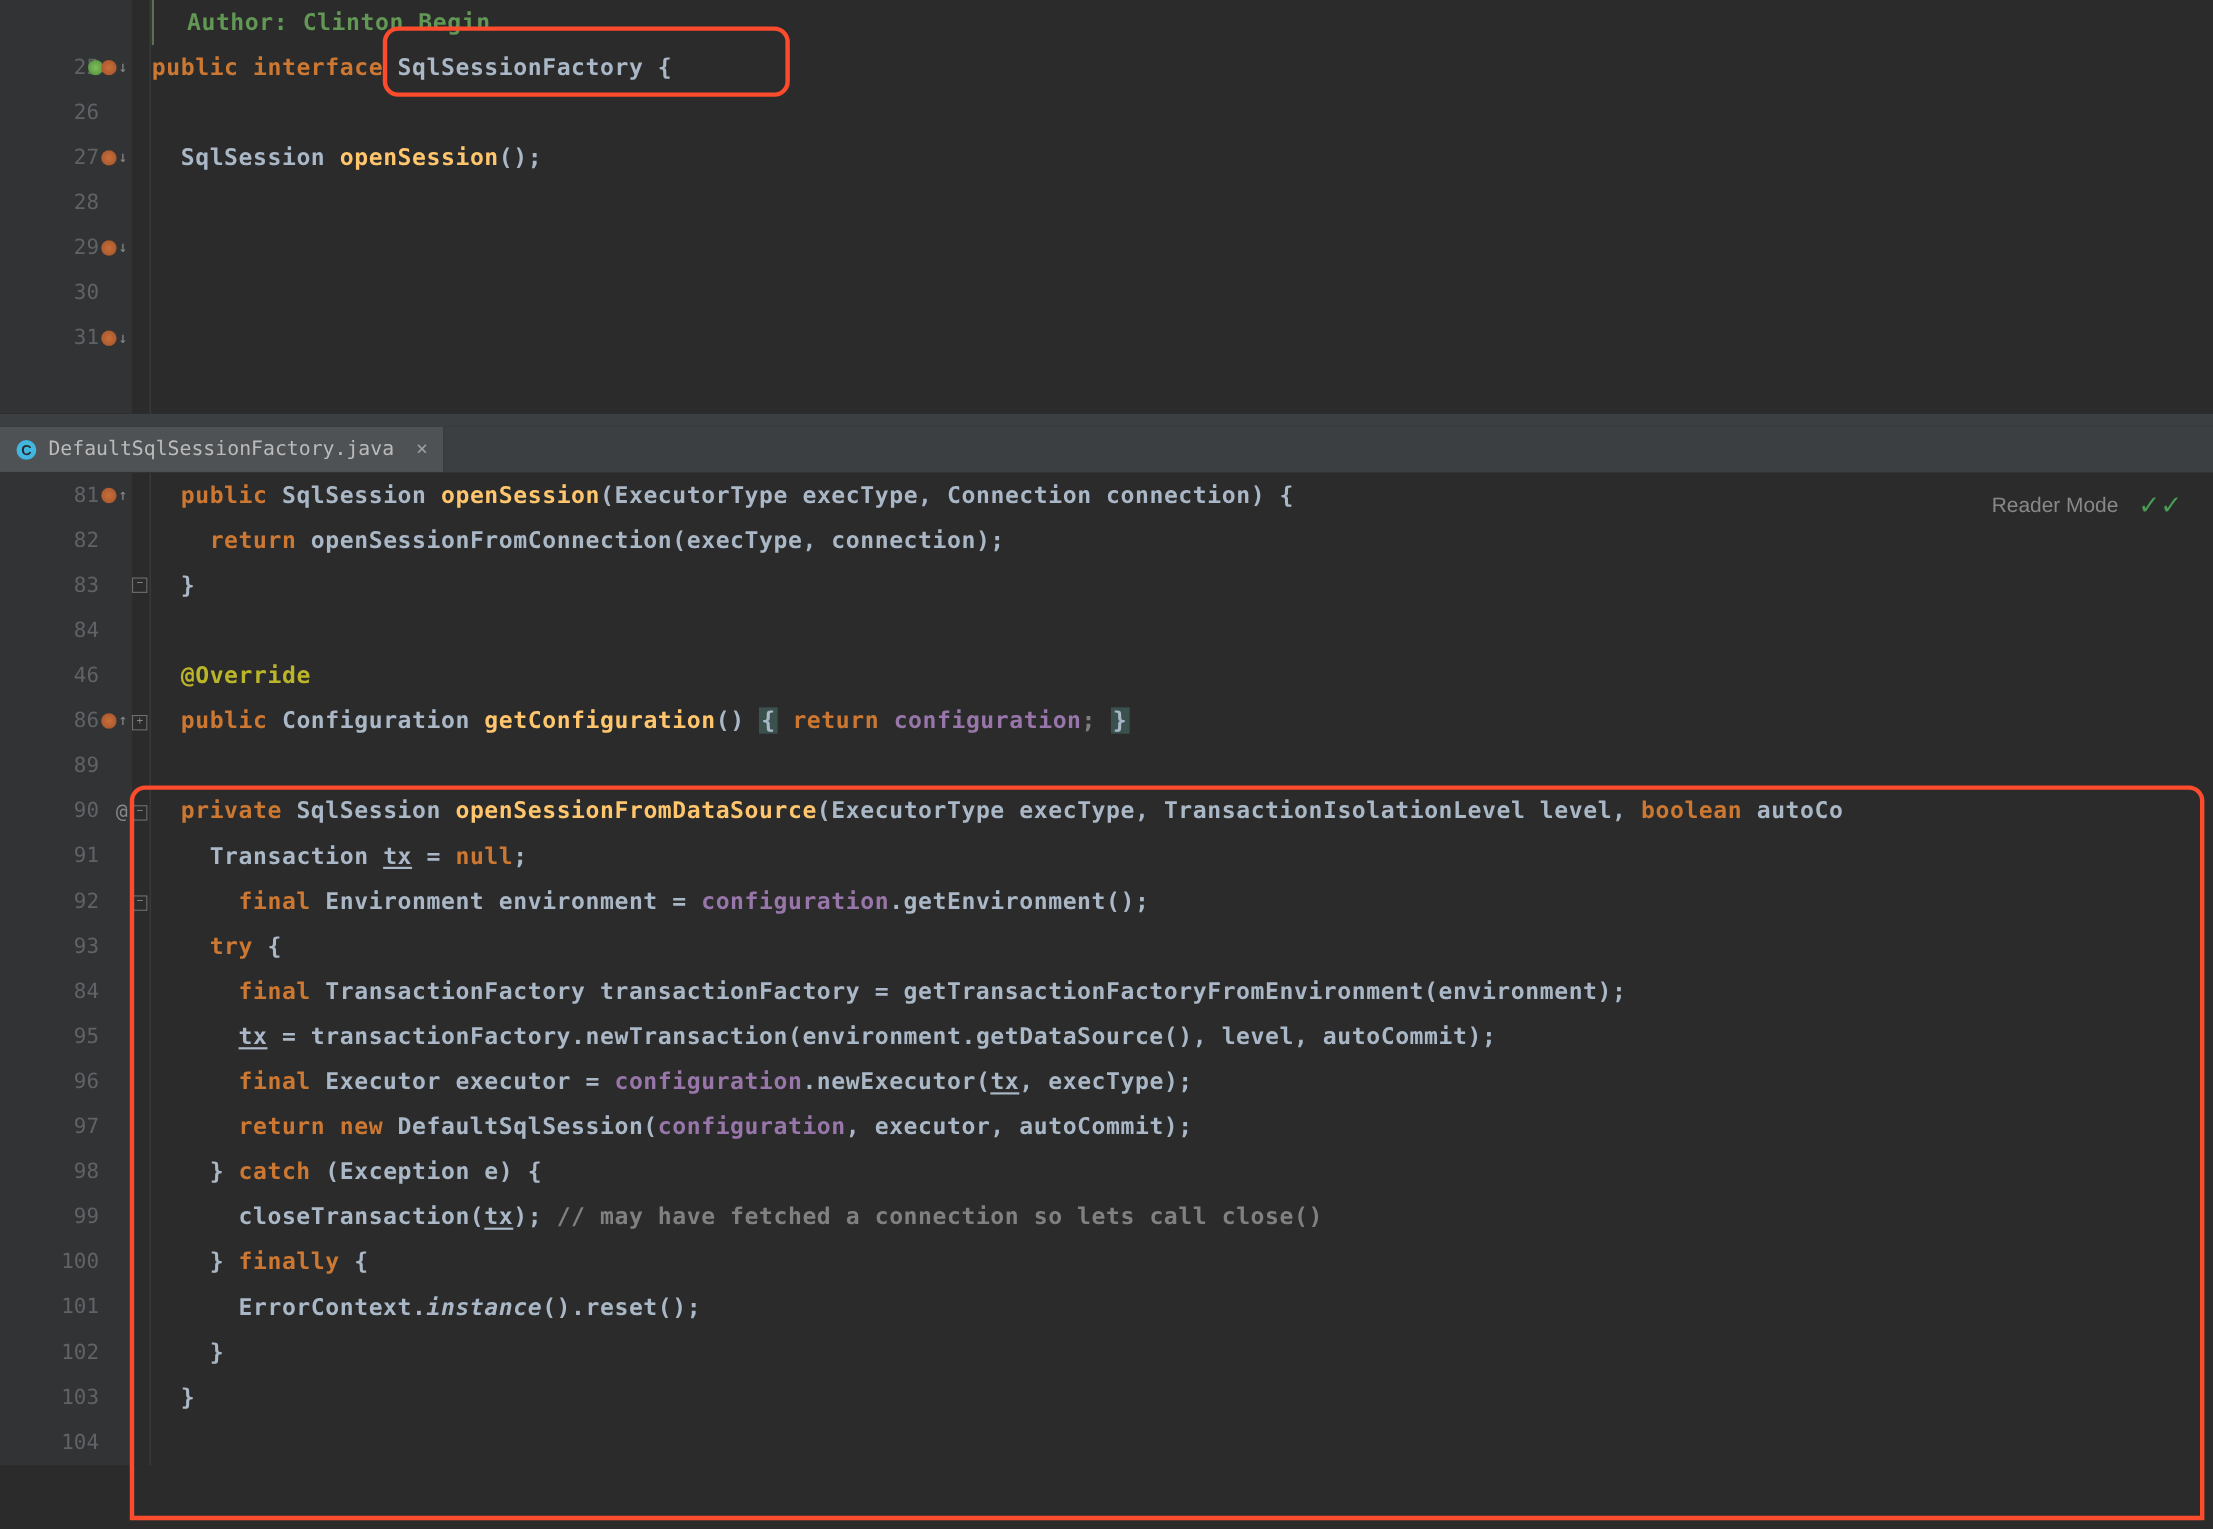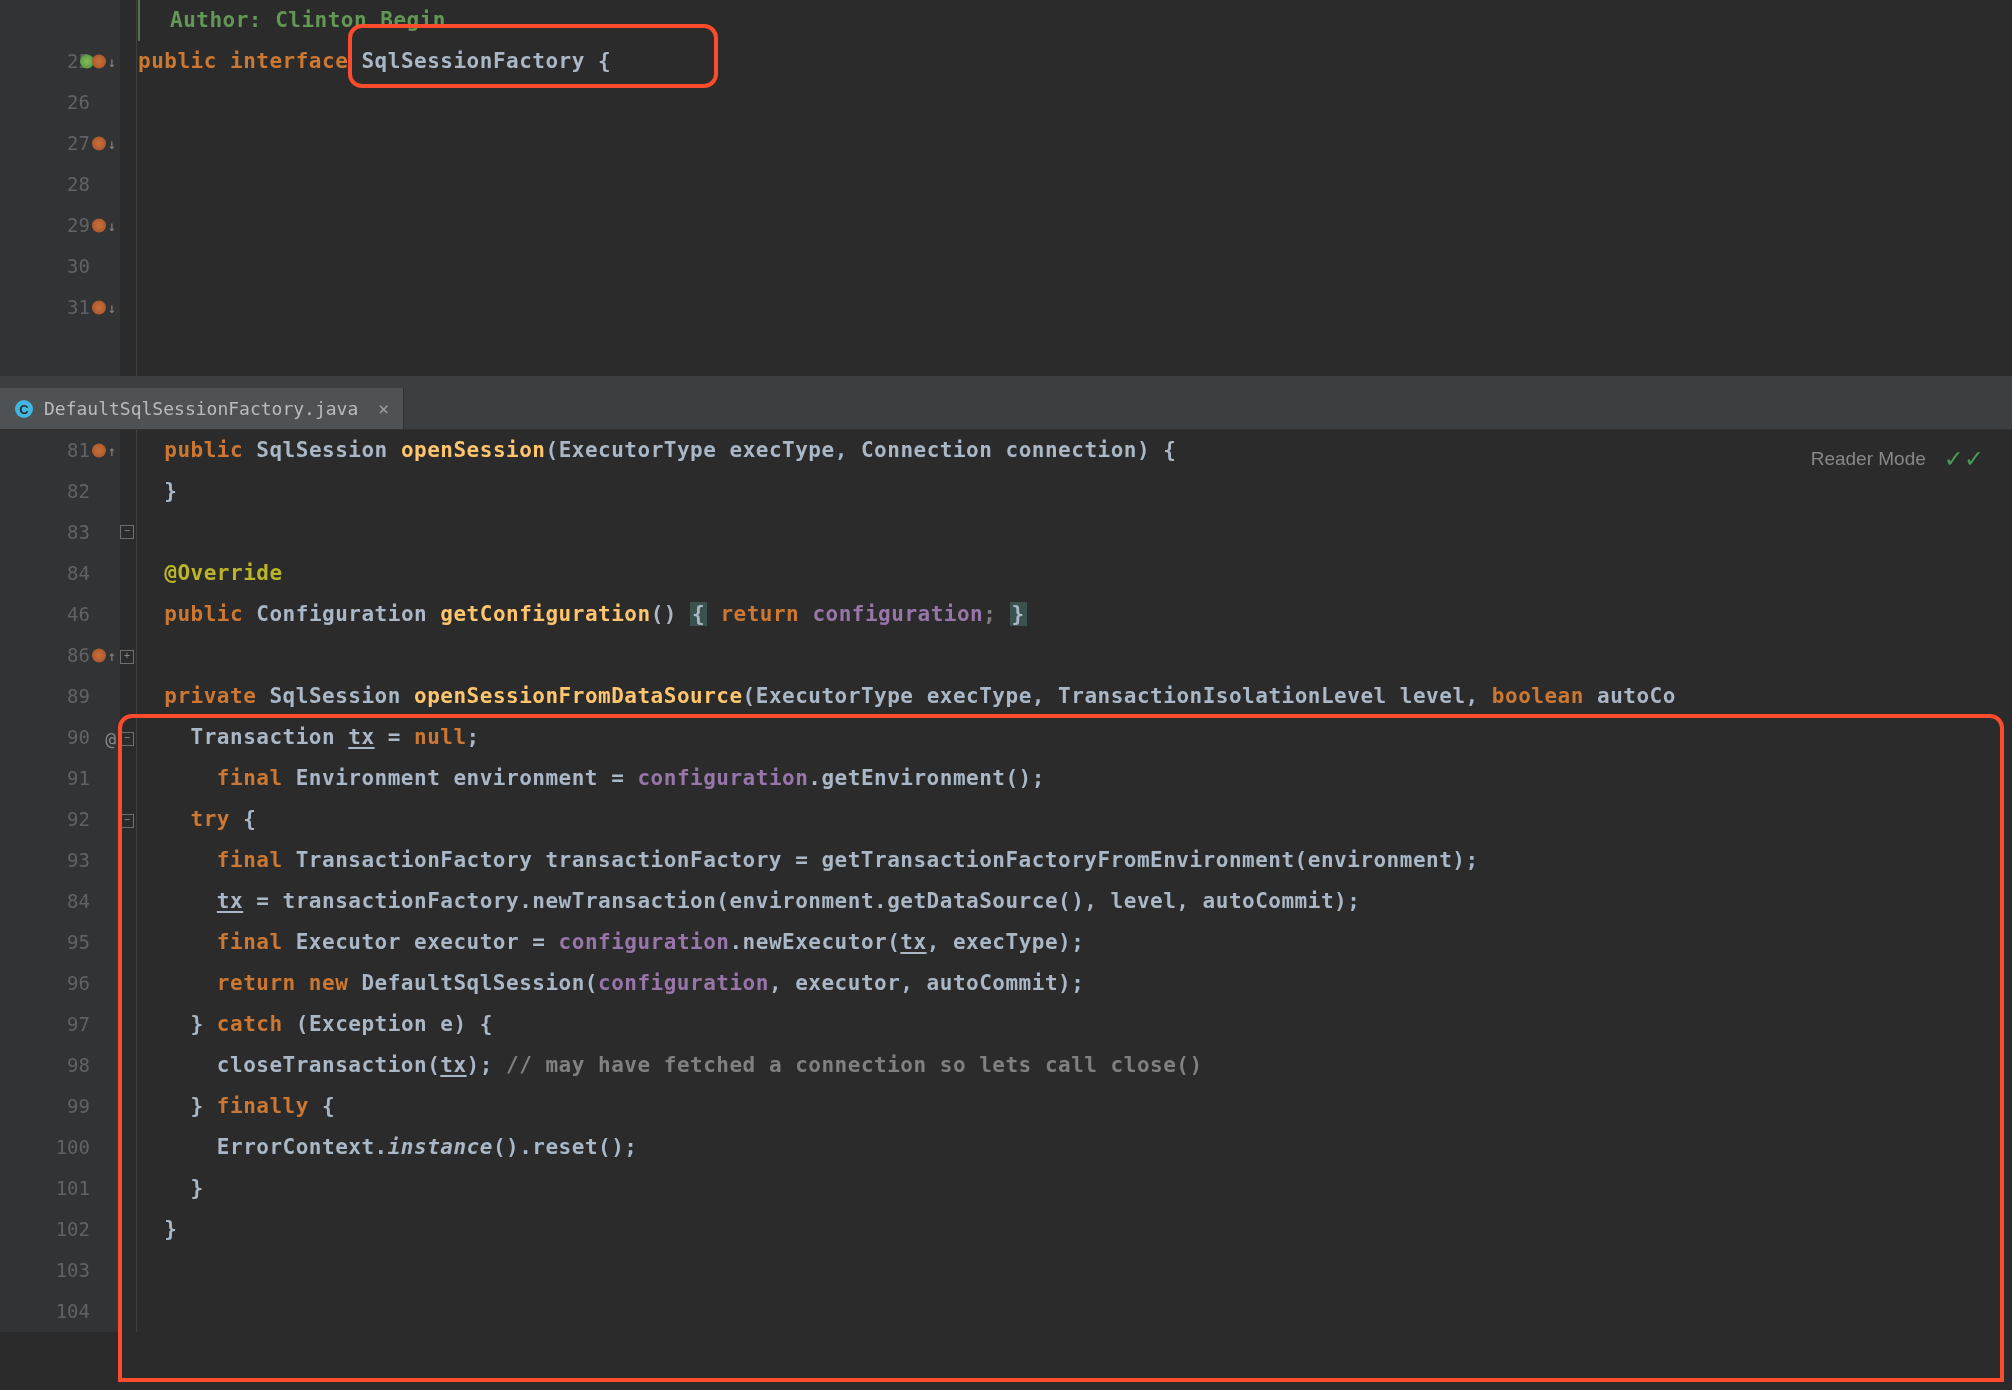--- a/index.html
+++ b/index.html
@@ -163,20 +163,21 @@
         <div class="line">30</div>
         <div class="line">31<span class="marker">
             <span class="dot" style="background:radial-gradient(#c96f3a,#a0522a);"></span>
             <span class="arrow">↓</span>
           </span></div>
       </div>
     <div class="code" id="code-top">
         <div class="line"><span class="javadoc-line">Author: Clinton Begin</span></div>
         <div class="line"><span class="kw">public </span><span class="kw">interface </span><span class="type">SqlSessionFactory </span>{</div>
         <div class="line"></div>
+        <div class="line">  <span class="type">SqlSession </span><span class="method-decl">openSession</span>();</div>
         <div class="line"></div>
         <div class="line"></div>
       </div>
   </div>
   <div class="highlight-box hl1"></div>
 </div>
 
 <div class="divider"></div>
 
 <div class="tab-bar">
@@ -229,20 +230,21 @@
         <div class="line">98</div>
         <div class="line">99</div>
         <div class="line">100</div>
         <div class="line">101</div>
         <div class="line">102</div>
         <div class="line">103</div>
         <div class="line">104</div>
       </div>
     <div class="code" id="code-bot">
         <div class="line">  <span class="kw">public </span><span class="type">SqlSession </span><span class="method-decl">openSession</span>(<span class="type">ExecutorType </span><span class="param">execType</span>, <span class="type">Connection </span><span class="param">connection</span>) {</div>
+        <div class="line">    <span class="kw">return </span>openSessionFromConnection(execType, connection);</div>
         <div class="line">  }</div>
         <div class="line"></div>
         <div class="line">  <span class="annot">@Override</span></div>
         <div class="line">  <span class="kw">public </span><span class="type">Configuration </span><span class="method-decl">getConfiguration</span>() <span class="dim-brace">{</span><span class="comment"> </span><span class="kw">return </span><span class="field">configuration</span><span class="comment">; </span><span class="dim-brace">}</span></div>
         <div class="line"></div>
         <div class="line">  <span class="kw">private </span><span class="type">SqlSession </span><span class="method-decl">openSessionFromDataSource</span>(<span class="type">ExecutorType </span><span class="param">execType</span>, <span class="type">TransactionIsolationLevel </span><span class="param">level</span>, <span class="kw">boolean </span><span class="param">autoCo</span></div>
         <div class="line">    <span class="type">Transaction </span><span class="under">tx</span> = <span class="kw">null</span>;</div>
         <div class="line">      <span class="kw">final </span><span class="type">Environment </span>environment = <span class="field">configuration</span>.getEnvironment();</div>
         <div class="line">    <span class="kw">try </span>{</div>
         <div class="line">      <span class="kw">final </span><span class="type">TransactionFactory </span>transactionFactory = getTransactionFactoryFromEnvironment(environment);</div>

